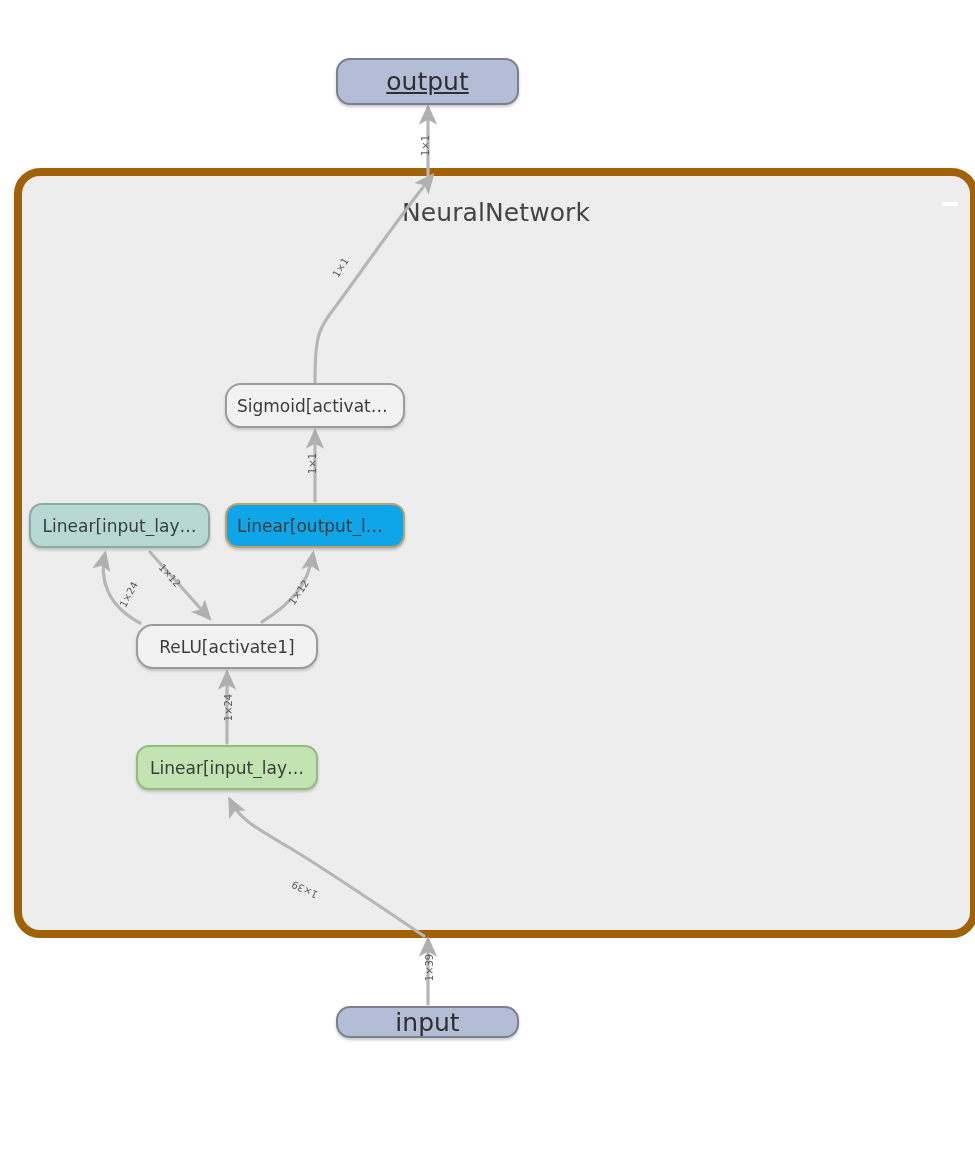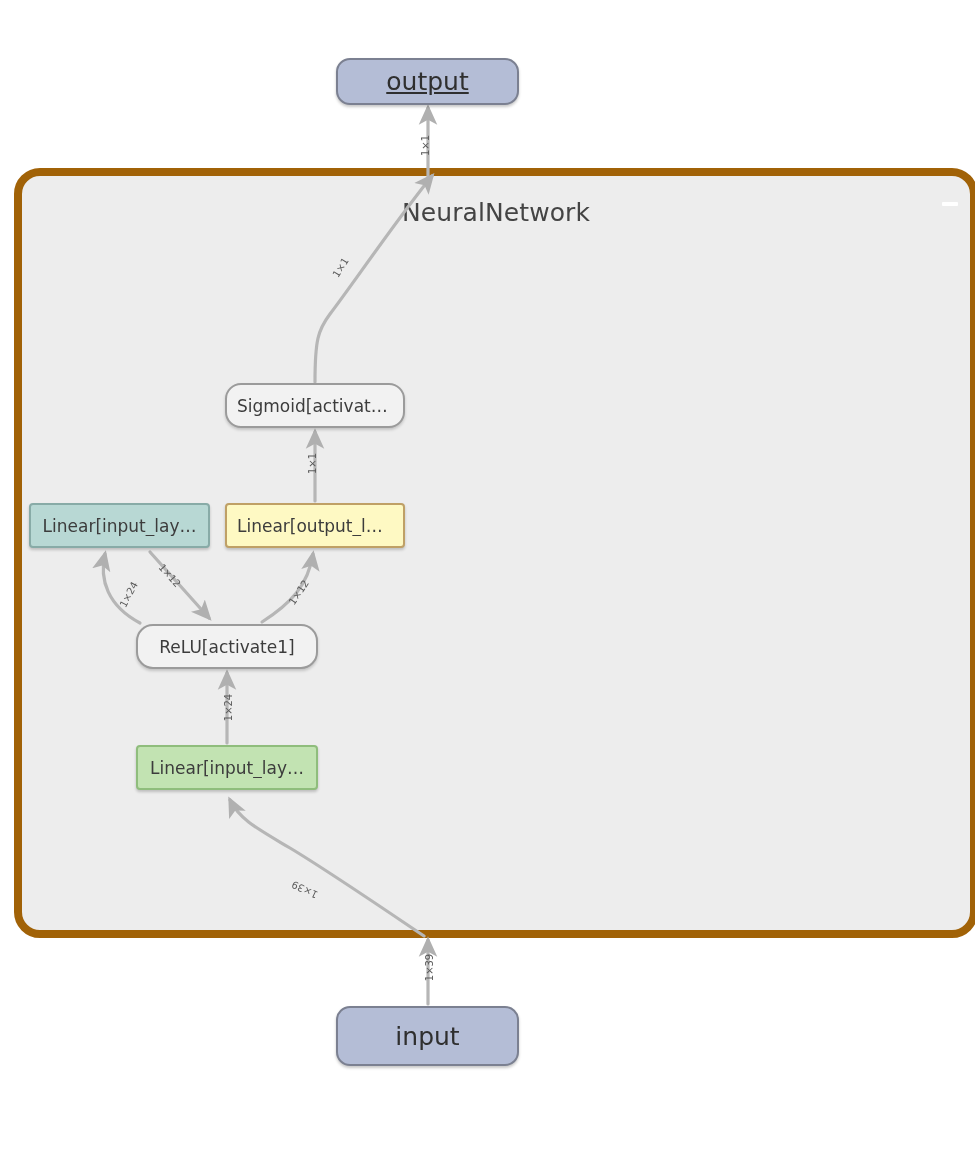--- a/index.html
+++ b/index.html
@@ -63,21 +63,21 @@
     border-radius: 1px;
   }
 
   
   .node {
     position: absolute;
     box-sizing: border-box;
     display: flex;
     align-items: center;
     justify-content: center;
-    border-radius: 4px;
+    border-radius: 13px;
     font-size: 16px;
     color: #3c3c3c;
     white-space: nowrap;
     overflow: hidden;
     text-overflow: ellipsis;
     padding: 0 10px;
   }
   .node > span {
     overflow: hidden;
     text-overflow: ellipsis;
@@ -102,35 +102,35 @@
     font-size: 17px;
     box-shadow: 0 2px 3px rgba(0,0,0,.18);
   }
   .node.teal {
     background: #b8d8d4;
     border: 2px solid #88aba7;
     box-shadow: 0 2px 3px rgba(0,0,0,.20);
     font-size: 17px;
   }
   .node.tan {
-    background: #fef9c3;
+    background: #0ea5e9;
     border: 2px solid #bfa066;
     box-shadow: 0 2px 3px rgba(0,0,0,.20);
     font-size: 17px;
   }
   .node.green {
     background: #c2e3b2;
     border: 2px solid #8fbd7c;
     box-shadow: 0 2px 3px rgba(0,0,0,.20);
     font-size: 17px;
   }
 
   
   #node-output     { left: 336px; top: 58px;  width: 183px; height: 47px; text-decoration: underline; }
-  #node-input      { left: 336px; top: 1006px;width: 183px; height: 60px; }
+  #node-input      { left: 336px; top: 1006px;width: 183px; height: 32px; }
   #node-sigmoid    { left: 225px; top: 383px; width: 180px; height: 45px; }
   #node-linear-in2 { left: 29px;  top: 503px; width: 181px; height: 45px; }
   #node-linear-out { left: 225px; top: 503px; width: 180px; height: 45px; }
   #node-relu       { left: 136px; top: 624px; width: 182px; height: 45px; border-radius: 17px; }
   #node-linear-in1 { left: 136px; top: 745px; width: 182px; height: 45px; }
 
   
   .edge-label {
     position: absolute;
     font-size: 10px;

